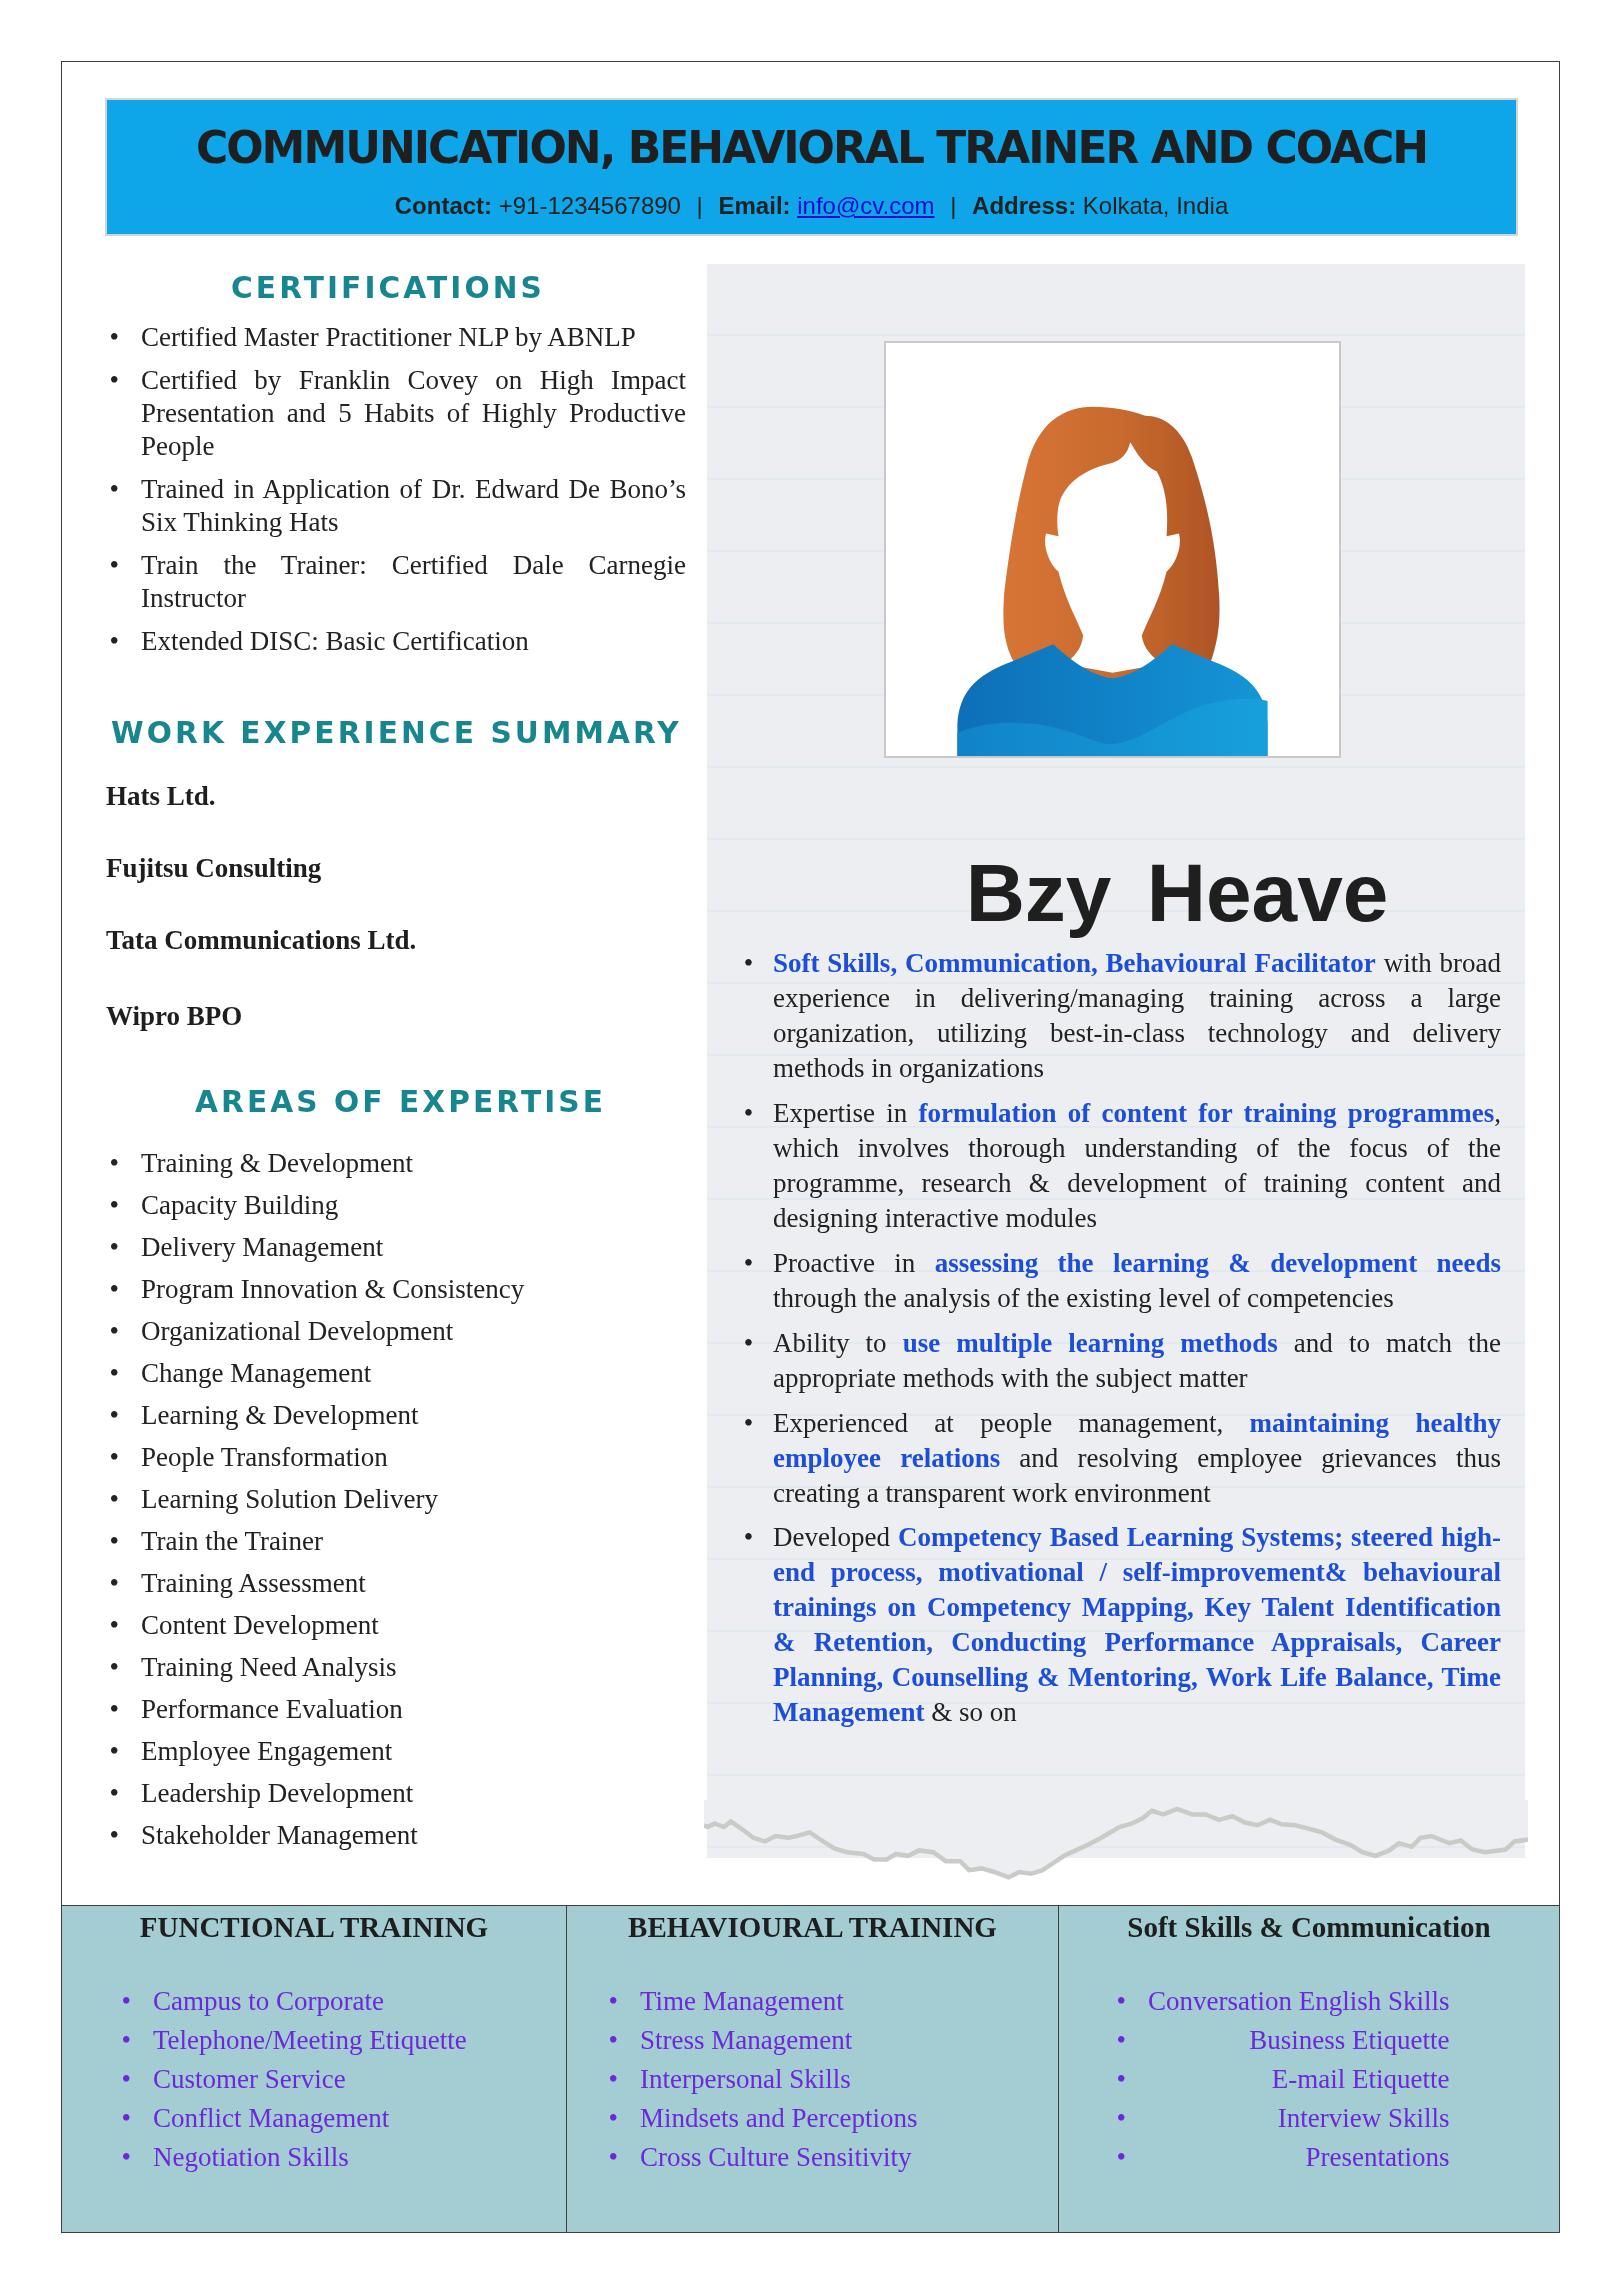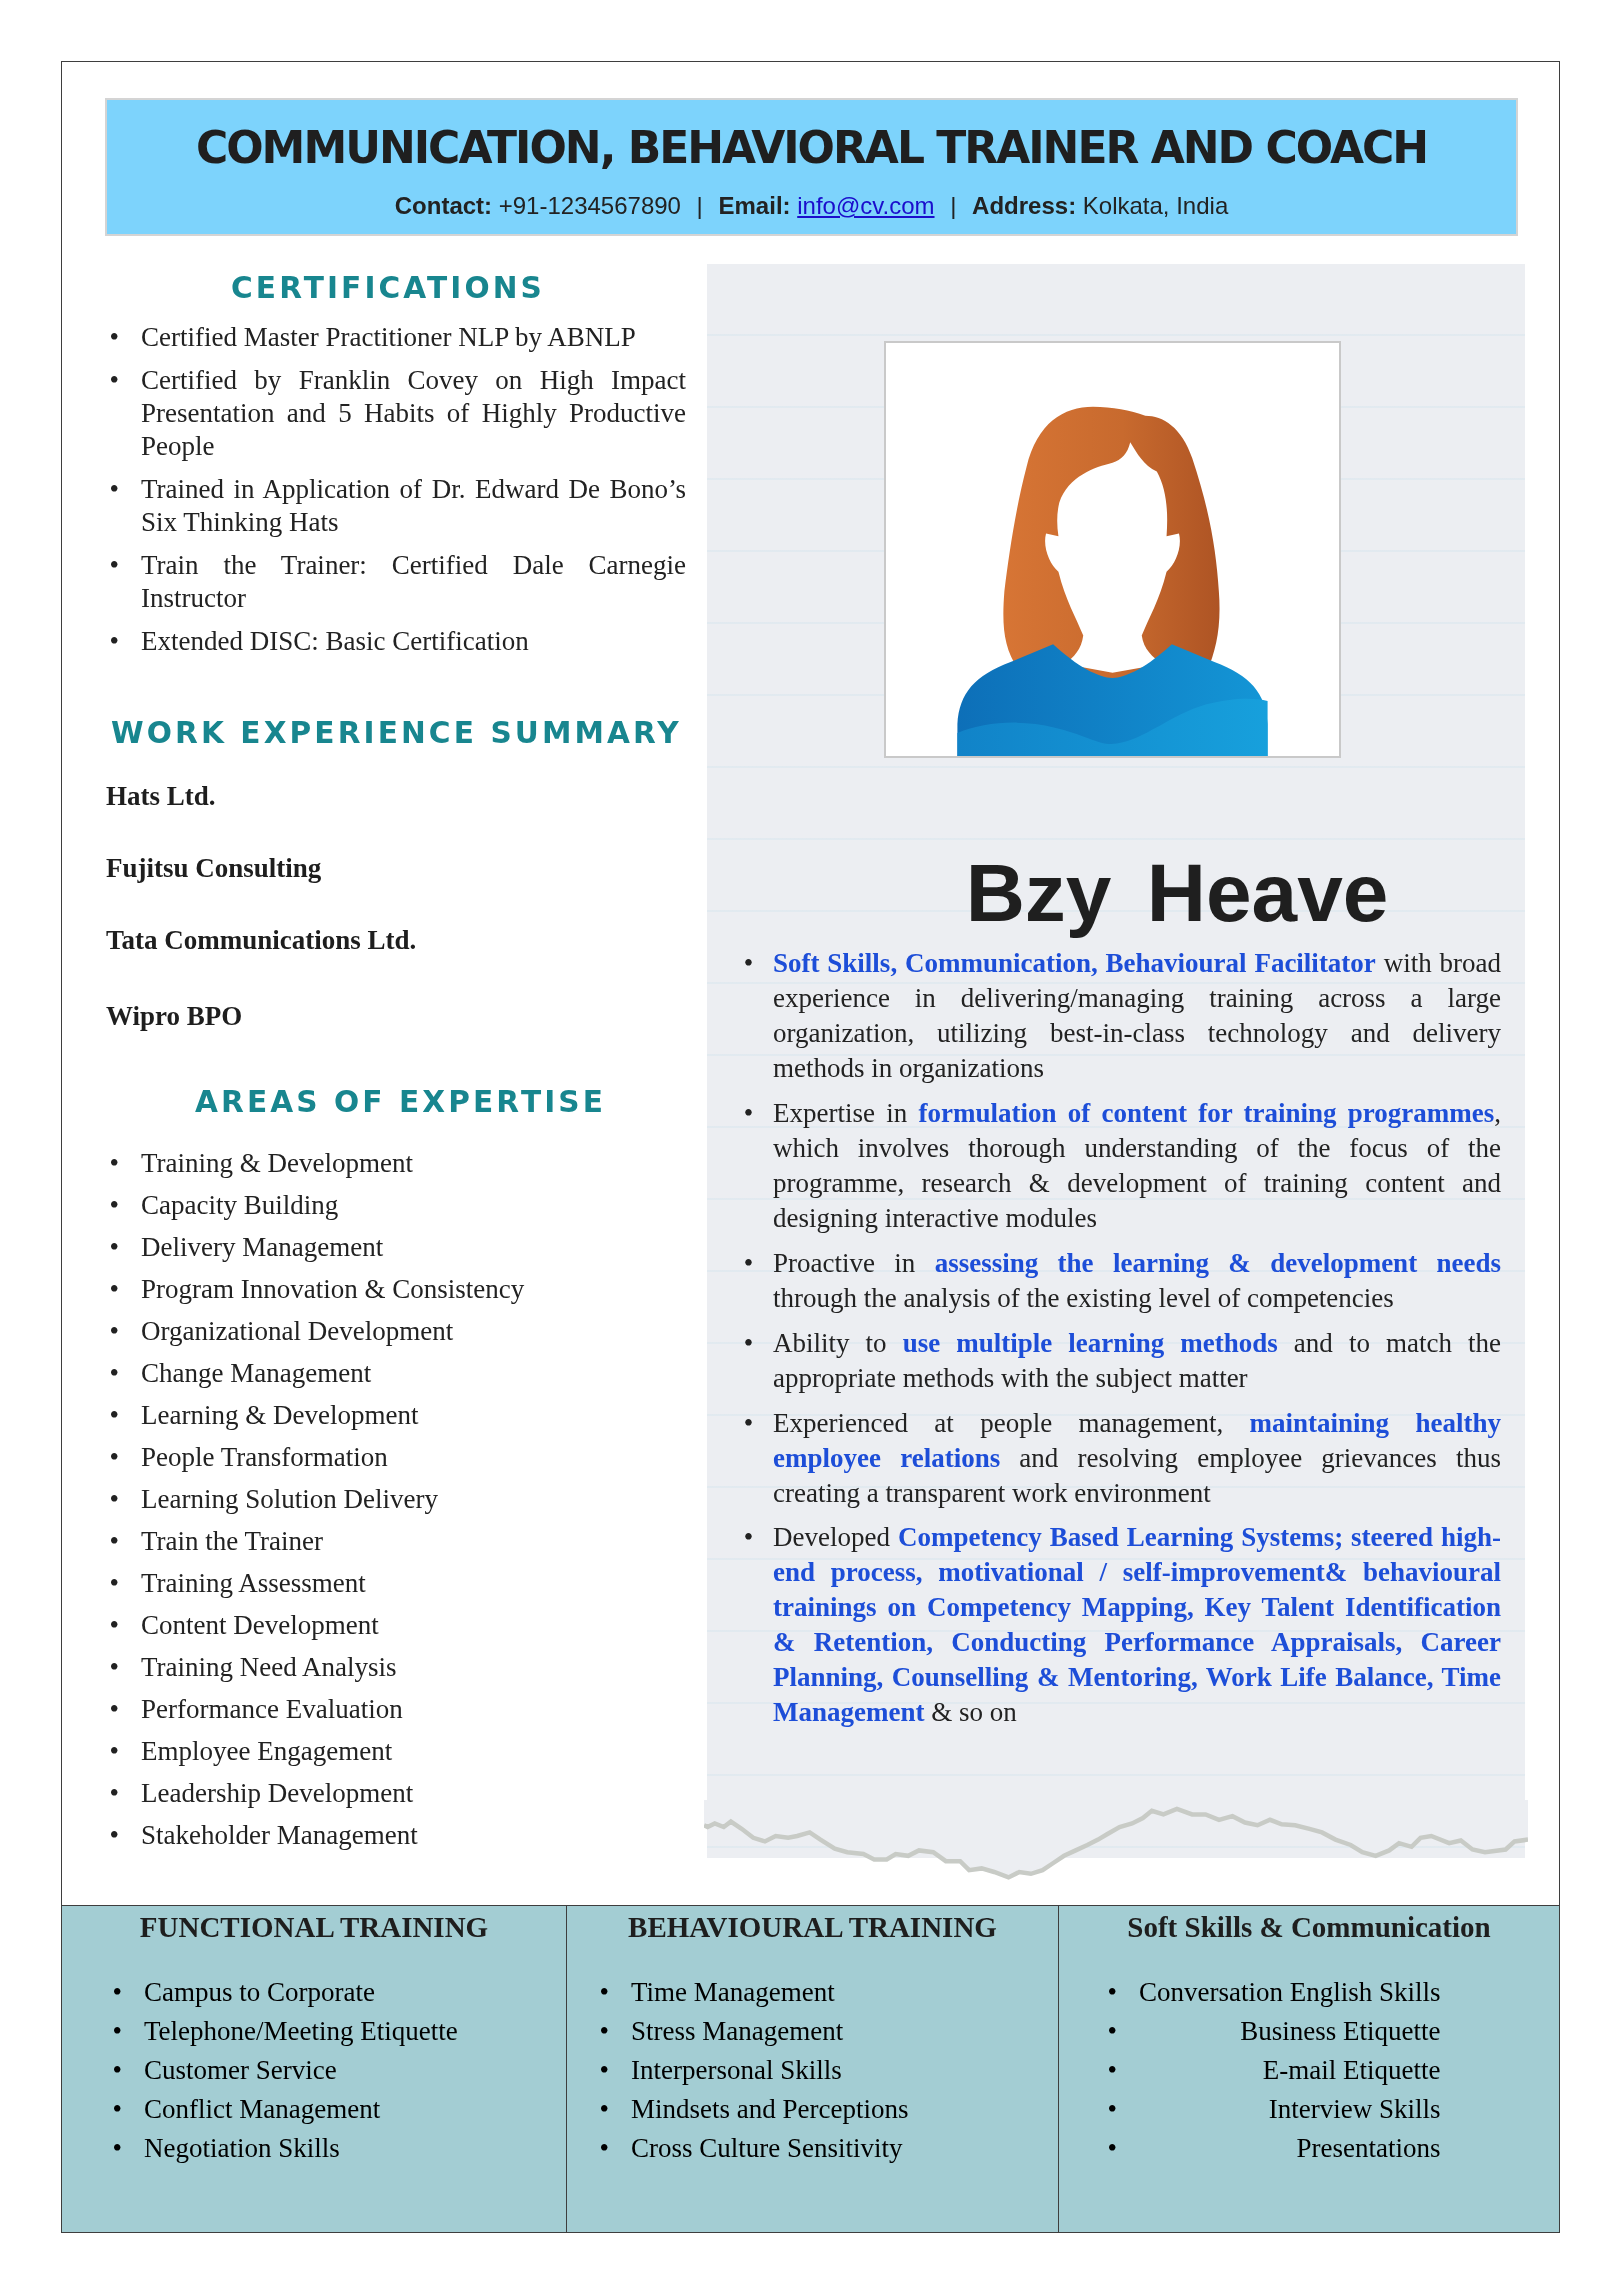--- a/index.html
+++ b/index.html
@@ -4,21 +4,21 @@
   <style>
     html, body { margin: 0; padding: 0; background: #ffffff; }
     body { width: 1622px; height: 2293px; position: relative; overflow: hidden; color: #1e1e1e; }
 
     .page-border {
       position: absolute; left: 61px; top: 61px; width: 1499px; height: 2172px;
       border: 1.8px solid #3e3e3e; box-sizing: border-box;
     }
     .header-band {
       position: absolute; left: 105px; top: 98px; width: 1413px; height: 138px;
-      background: #7dd3fc; border: 2.7px solid #d4d4d4; box-sizing: border-box;
+      background: #0ea5e9; border: 2.7px solid #d4d4d4; box-sizing: border-box;
       text-align: center;
     }
     .header-title {
       position: absolute; left: 0; right: 0; top: 21.5px;
       font-family: "DejaVu Sans", sans-serif; font-weight: bold;
       font-size: 44px; letter-spacing: -2px; color: #1f1f1f; white-space: nowrap;
     }
     .contact-line {
       position: absolute; left: 0; right: 0; top: 92px;
       font-family: "Liberation Sans", sans-serif; font-size: 24px; color: #222; white-space: nowrap;
@@ -90,22 +90,22 @@
     .col { position: relative; box-sizing: border-box; height: 100%; }
     .col + .col { border-left: 1.8px solid #3e3e3e; }
     .col-1 { width: 504px; }
     .col-2 { width: 492px; }
     .col-3 { flex: 1; }
     .col-title {
       position: absolute; left: 0; right: 0; top: 5.4px; text-align: center;
       font-family: "Liberation Serif", serif; font-weight: bold; font-size: 29px; color: #1e1e1e; white-space: nowrap;
     }
     .col-list {
-      position: absolute; top: 67px; margin: 0; padding: 0; list-style: none;
-      font-family: "Liberation Serif", serif; font-size: 27px; line-height: 39px; color: #000000; white-space: nowrap;
+      position: absolute; top: 67px; margin: 9px; padding: 0; list-style: none;
+      font-family: "Liberation Serif", serif; font-size: 27px; line-height: 39px; color: #6d28d9; white-space: nowrap;
     }
     .col-1 .col-list { left: 47px; }
     .col-2 .col-list { left: 29px; }
     .col-3 .col-list { left: 45px; text-align: right; }
     .col-list li { position: relative; padding-left: 35px; }
     .col-list li::before { left: 3.6px; }
   </style>
 </head>
 <body>
 

